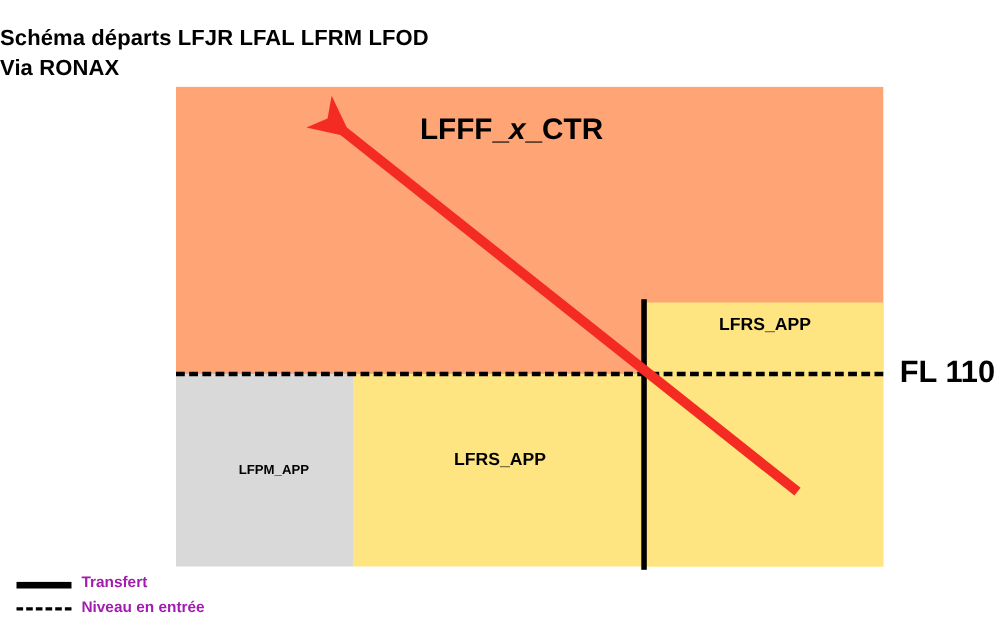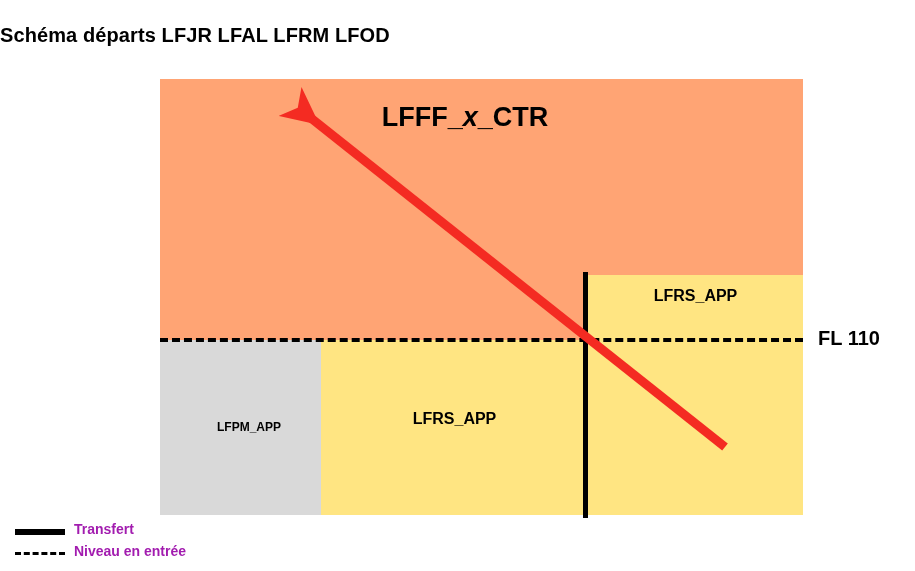--- a/index.html
+++ b/index.html
@@ -125,21 +125,21 @@
     height: 0;
     border-top: 4px dashed #000000;
   }
 
   #fl-label {
     position: absolute;
     left: 818px;
     top: 323px;
     color: #000000;
     font-weight: bold;
-    font-size: 20px;
+    font-size: 28px;
     line-height: 30px;
     white-space: nowrap;
   }
 
   
   #route-arrow {
     position: absolute;
     left: 0;
     top: 0;
     width: 915px;
@@ -183,20 +183,21 @@
     white-space: nowrap;
   }
 </style>
 </head>
 <body>
 
 <div id="canvas">
 
   <div class="title-block">
     <span class="title-line">Schéma départs LFJR LFAL LFRM LFOD</span>
+    <span class="title-line">Via RONAX</span>
   </div>
 
   <div class="block" id="ctr-block"></div>
   <div class="block" id="app-upper-right-block"></div>
   <div class="block" id="app-lower-block"></div>
   <div class="block" id="lfpm-block"></div>
 
   <div class="block-label" id="ctr-label"><span>LFFF_</span><span class="ital">x</span><span>_CTR</span></div>
 
   <div class="block-label" id="lfrs-upper-label">LFRS_APP</div>

